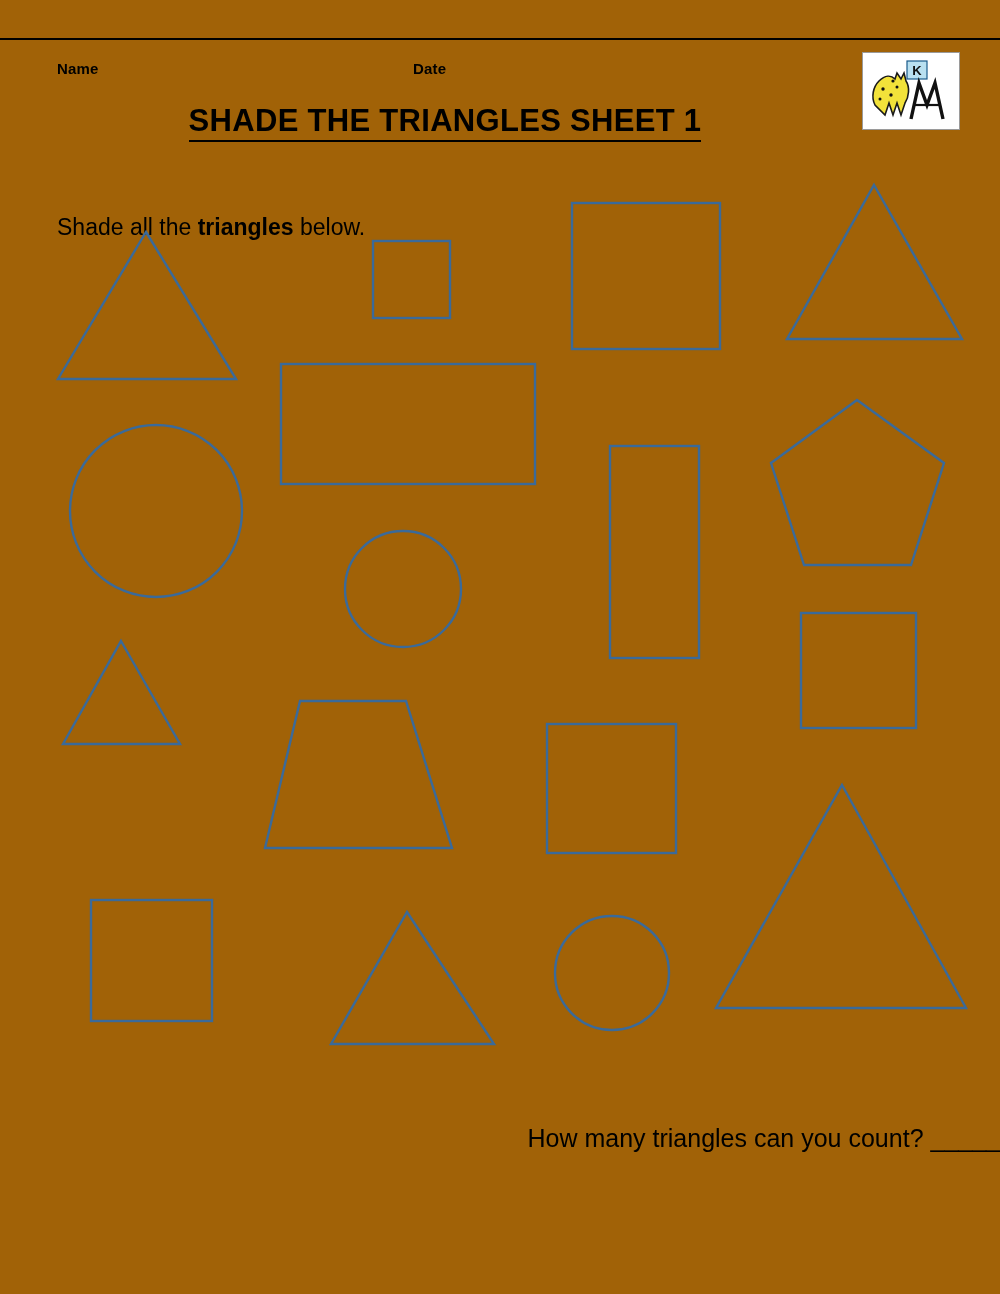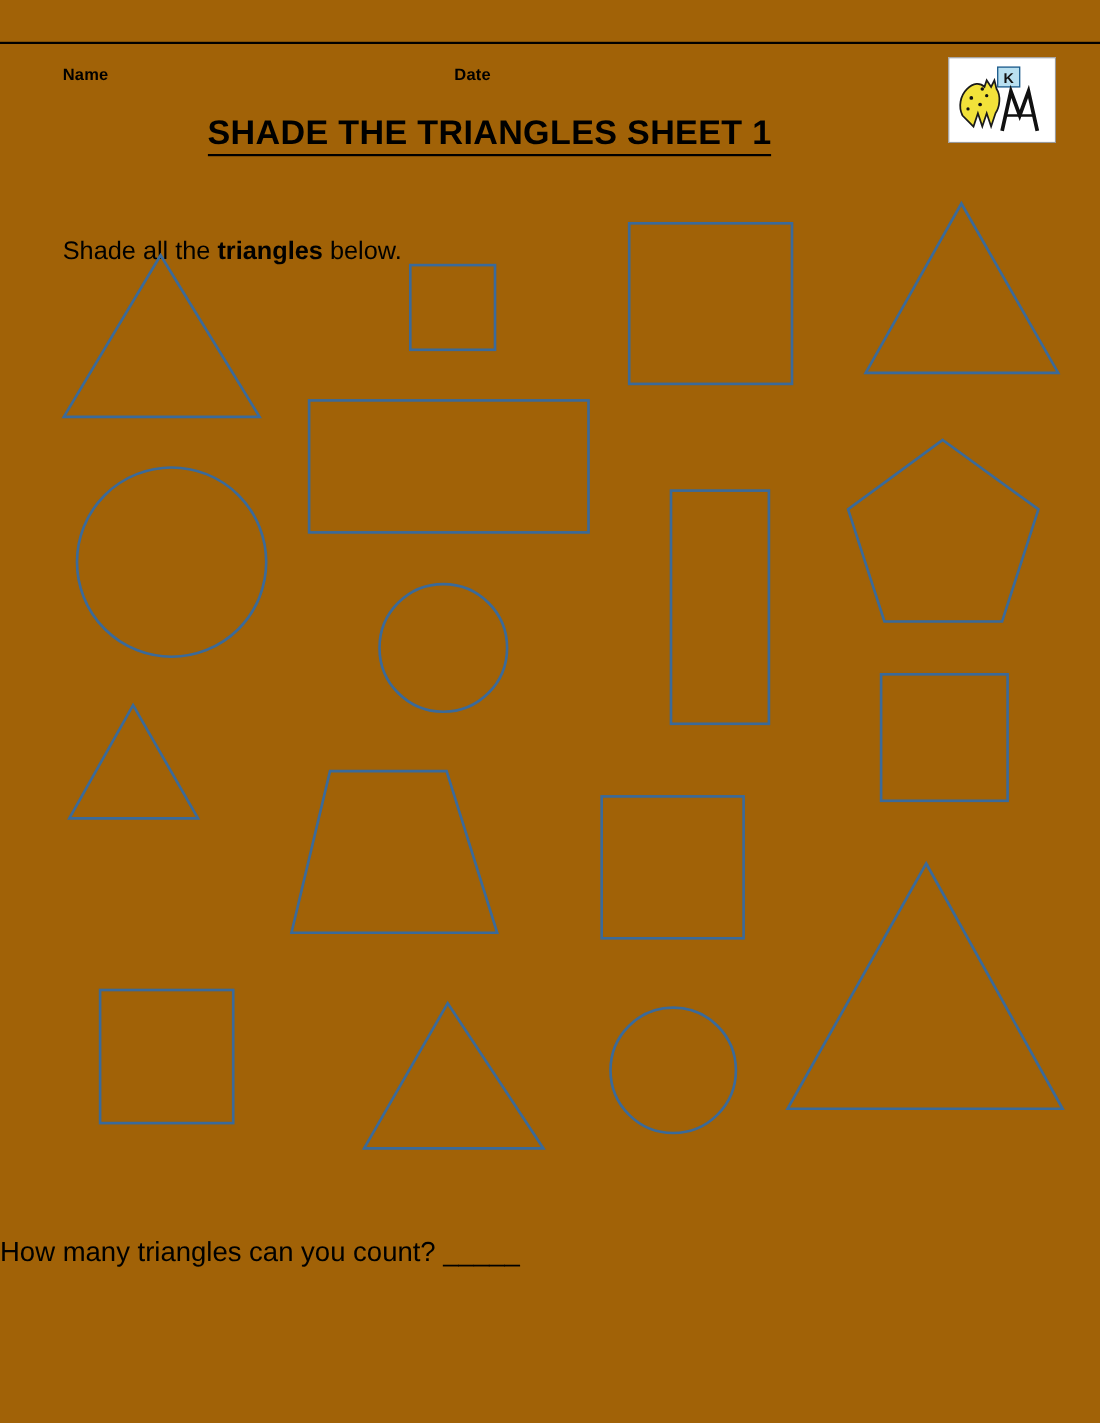--- a/index.html
+++ b/index.html
@@ -74,21 +74,21 @@
     font-size: 23px;
     margin-top: 19px;
   }
   .instruction b { font-weight: bold; }
 
   .question {
     position: absolute;
     left: 0;
     top: 1124px;
     width: 1000px;
-    text-align: left;
+    text-align: right;
     font-size: 25px;
   }
 
   
   .logo-box {
     position: absolute;
     left: 862px;
     top: 52px;
     width: 96px;
     height: 76px;

